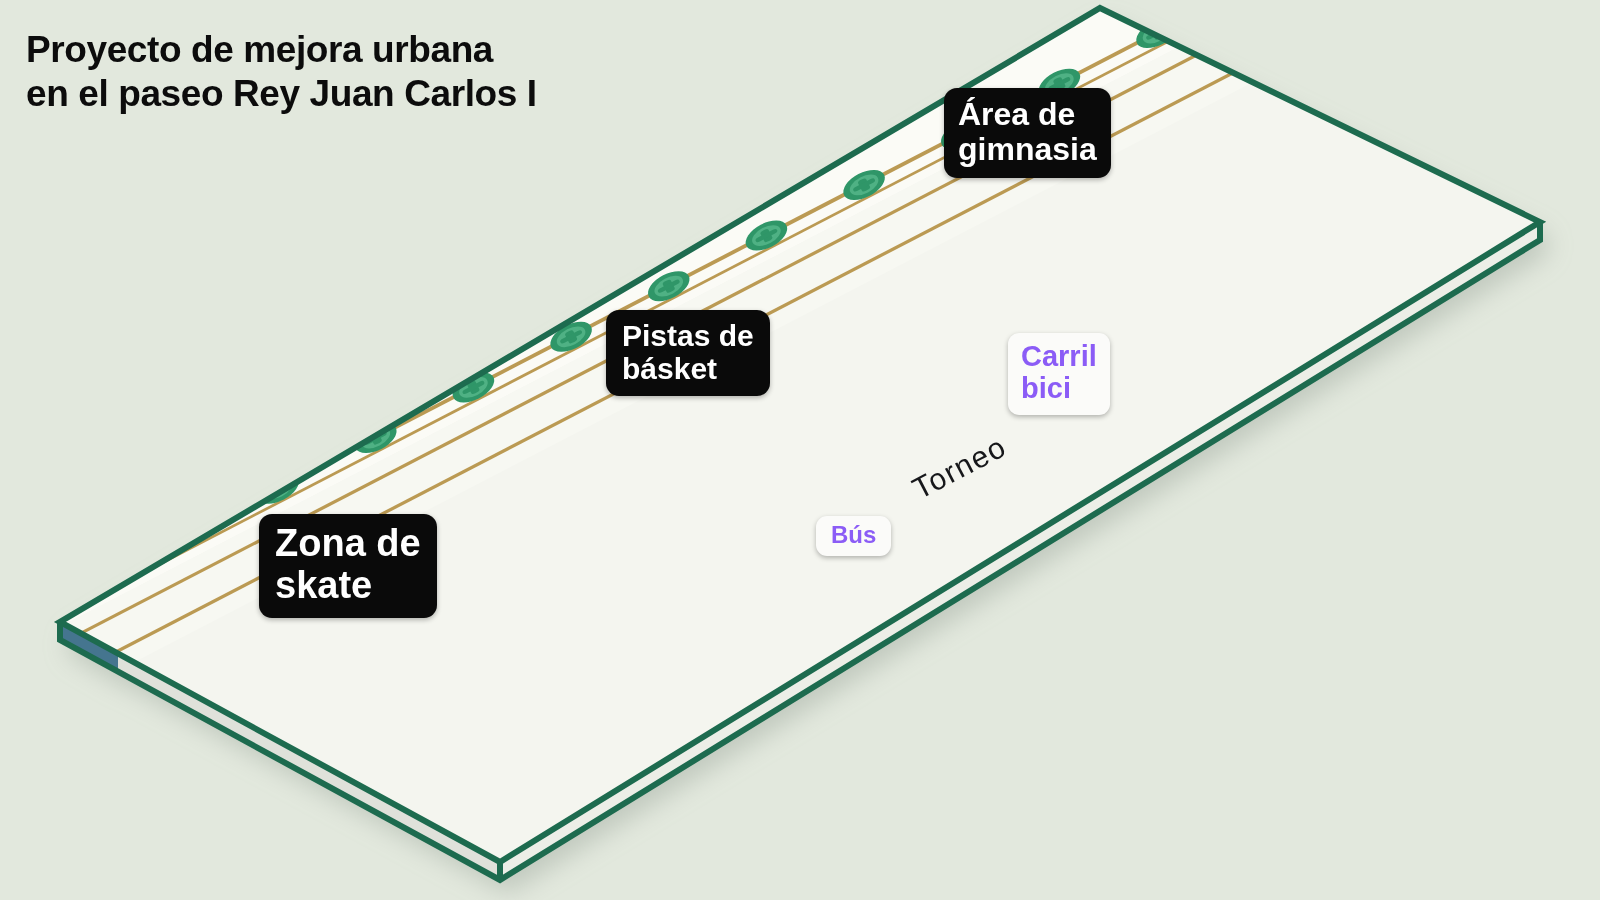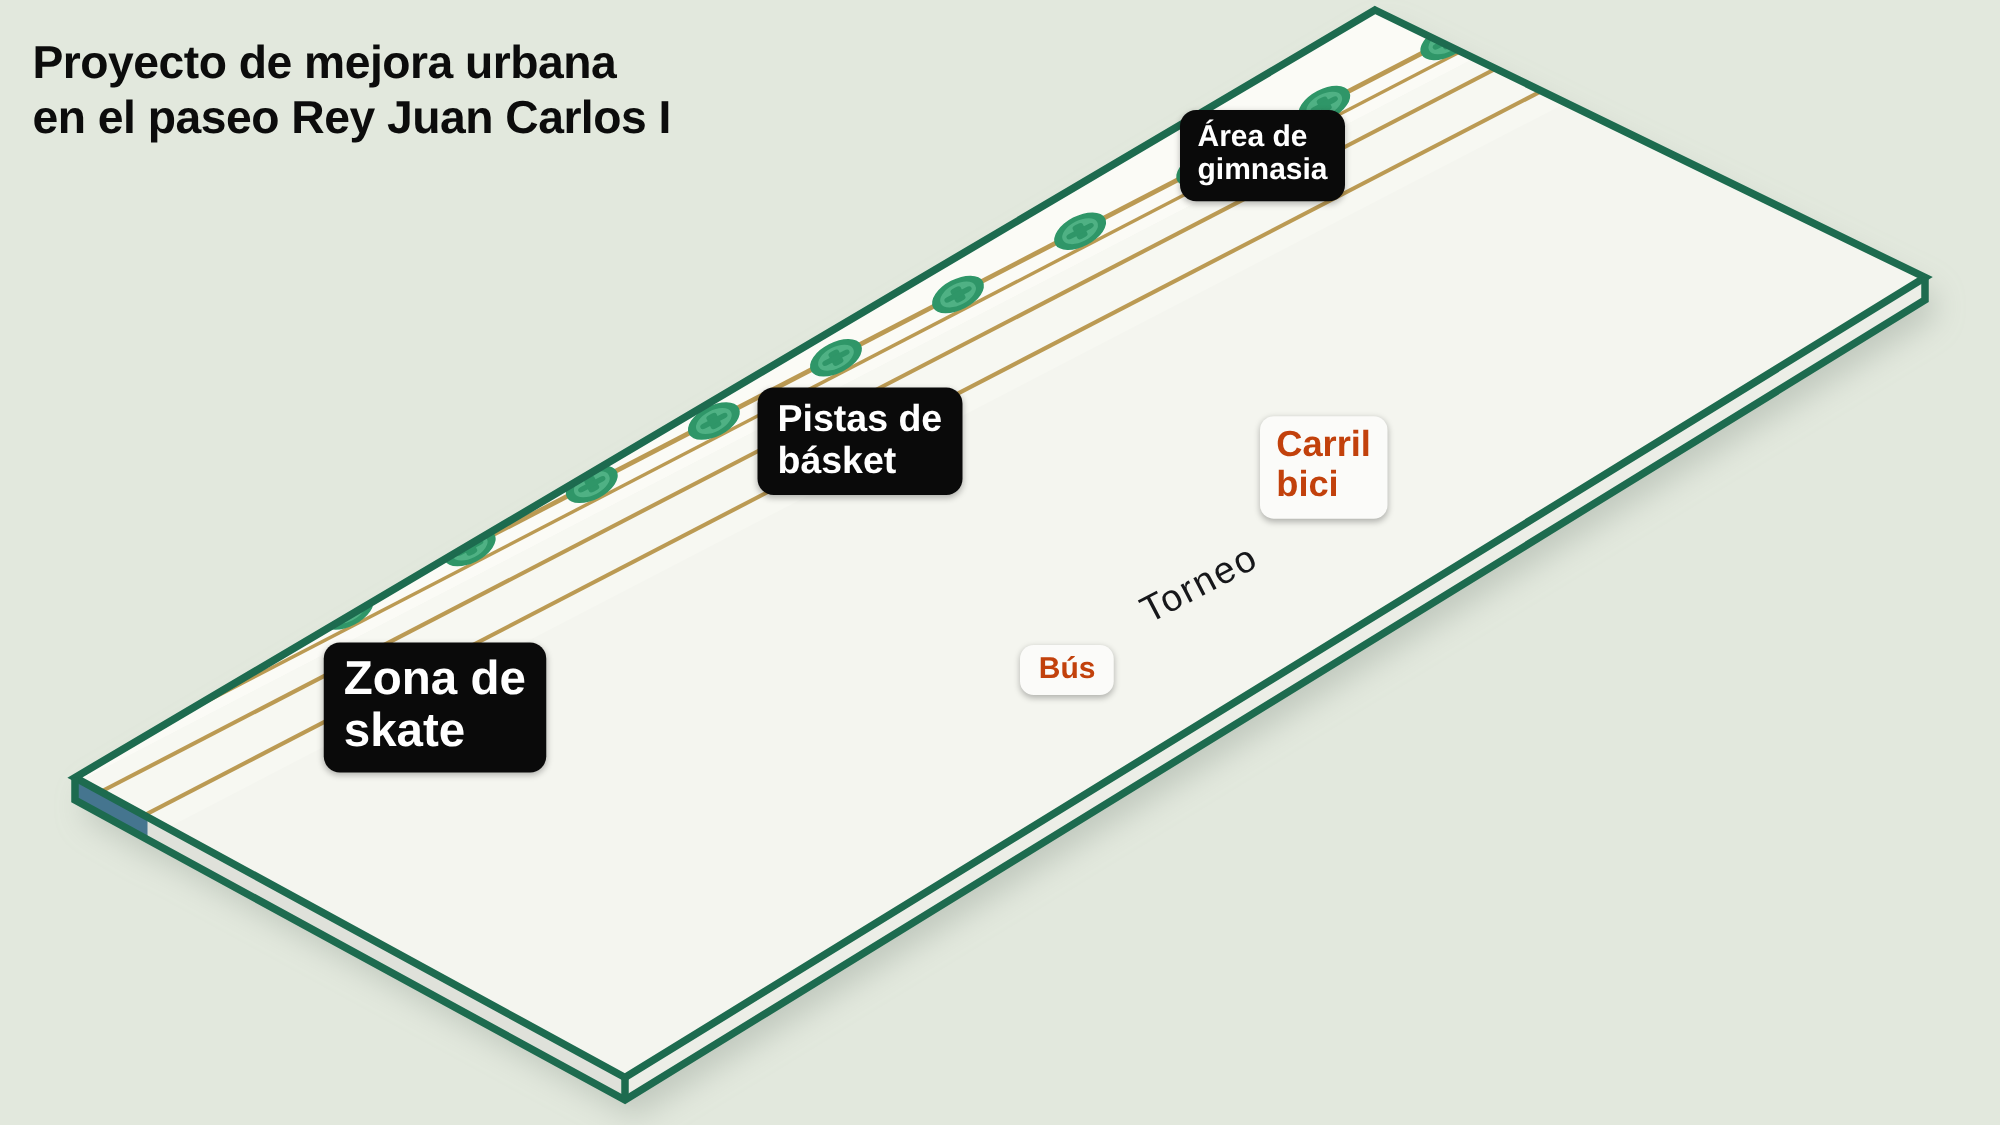--- a/index.html
+++ b/index.html
@@ -22,23 +22,23 @@
 
   
   .lbl{
     position:absolute;z-index:35;
     border-radius:13px;
     font-weight:bold;line-height:1.1;
     white-space:pre-line;
     box-shadow:0 2px 5px rgba(0,0,0,.28);
   }
   .lbl.dark{background:#0a0a0a;color:#fff;}
-  .lbl.light{background:#fbfbf9;color:#c2410c;border-radius:11px;}
-
-  .lbl-gimnasia{left:944px;top:88px;padding:9px 14px 11px;font-size:24px;}
+  .lbl.light{background:#fbfbf9;color:#8b5cf6;border-radius:11px;}
+
+  .lbl-gimnasia{left:944px;top:88px;padding:9px 14px 11px;font-size:32px;}
   .lbl-basket{left:606px;top:310px;padding:9px 16px 11px;font-size:30px;}
   .lbl-skate{left:259px;top:514px;padding:9px 16px 11px;font-size:38px;}
   .lbl-carril{left:1008px;top:333px;padding:8px 13px 10px;font-size:29px;}
   .lbl-bus{left:816px;top:516px;padding:6px 15px 8px;font-size:24px;border-radius:16px;}
 
   .streetname{
     position:absolute;z-index:30;left:915px;top:474px;
     font-size:30px;color:#16171a;font-weight:normal;
     transform:rotate(-27.5deg);transform-origin:0 50%;
     letter-spacing:1.5px;

